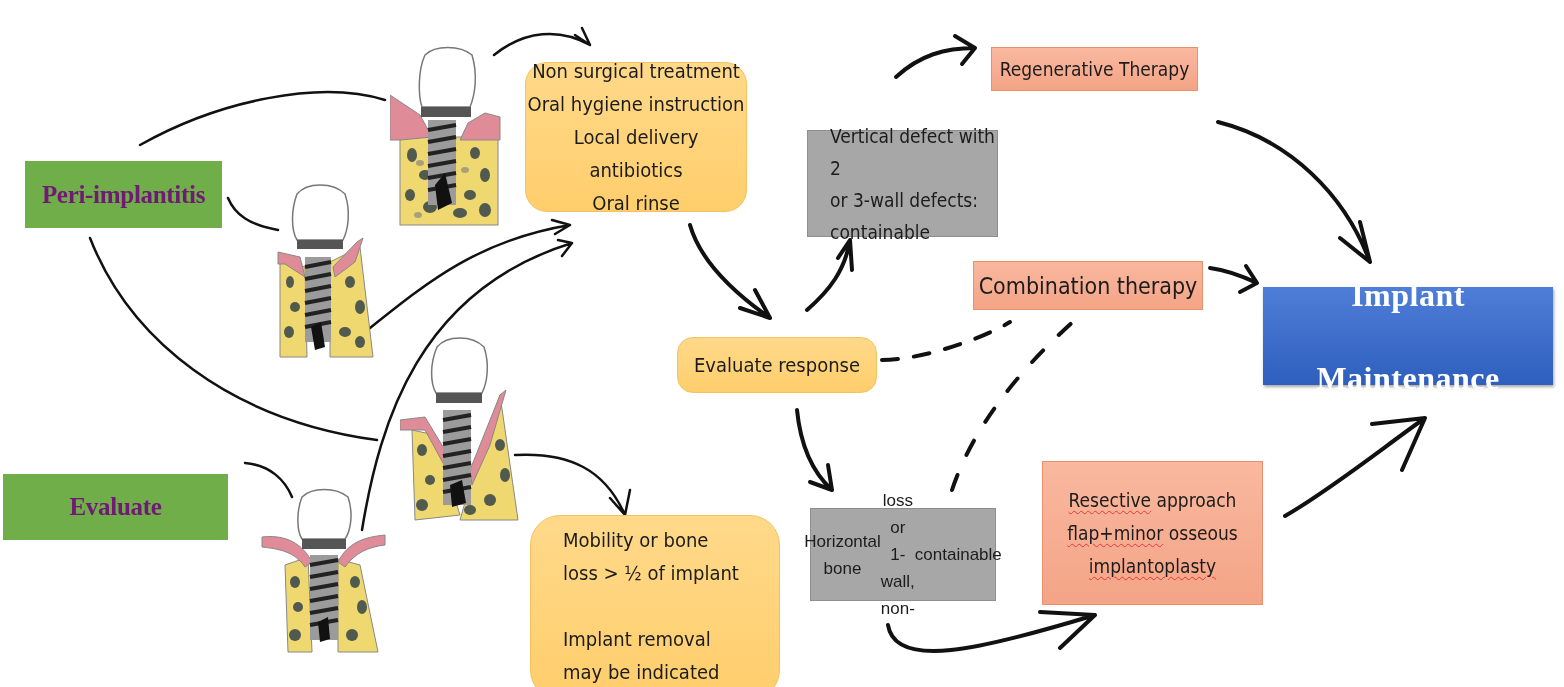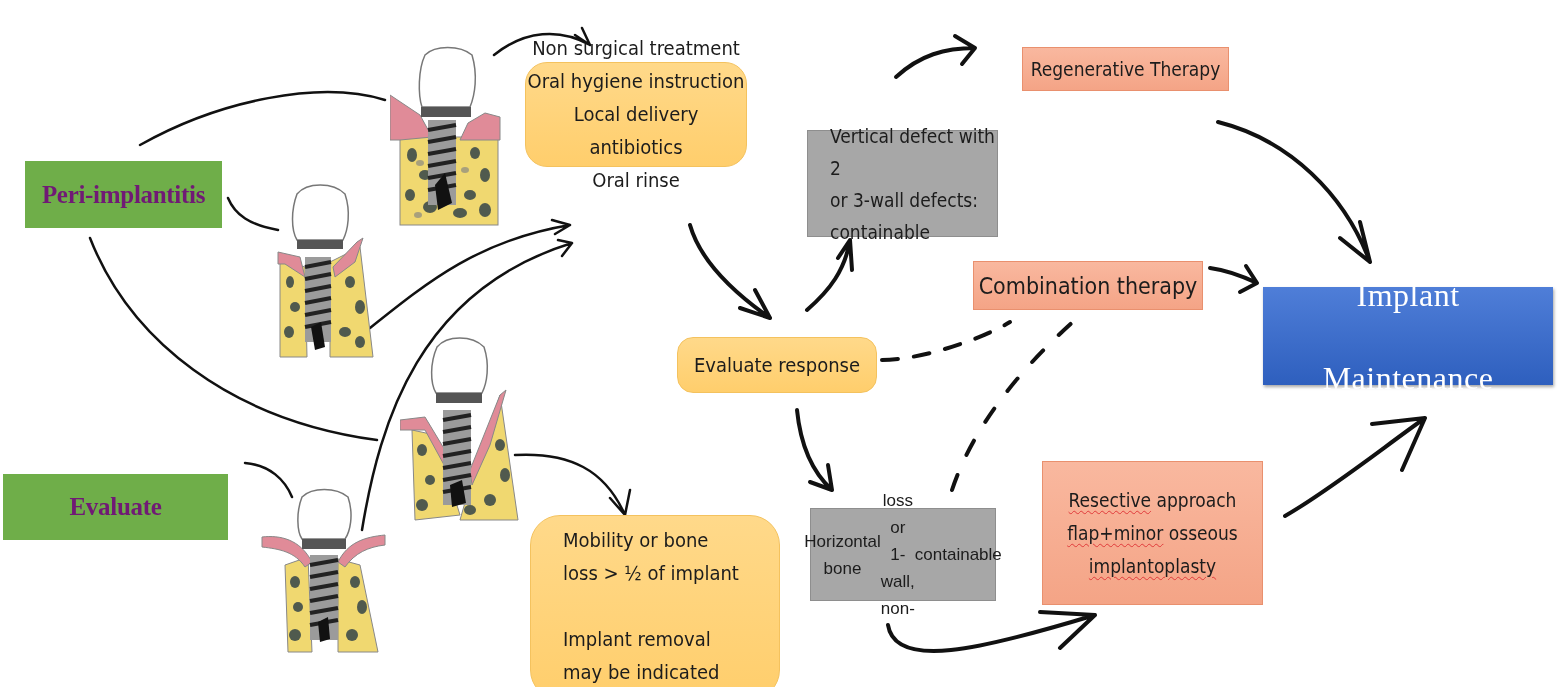--- a/index.html
+++ b/index.html
@@ -7,21 +7,21 @@
          font-family: "Liberation Sans Narrow", "Liberation Sans", sans-serif; }
   .node { position: absolute; box-sizing: border-box; display: flex; align-items: center;
           justify-content: center; text-align: center; color: #1c1c1c; }
   .cond { background: #6fae49; color: #701a75; font-family: "Liberation Serif", serif;
           font-weight: bold; font-size: 25px; letter-spacing: -0.3px; }
   .yellow { background: linear-gradient(#ffd98a, #ffce6c); border: 1px solid #f4c25e;
             border-radius: 22px; font-family: "DejaVu Sans", sans-serif; font-stretch: condensed; }
   .grey { background: #a7a7a7; border: 1px solid #8e8e8e; }
   .salmon { background: linear-gradient(#f9b89f, #f4a486); border: 1px solid #e9906e; }
   .blue { background: linear-gradient(#4f7ed8, #2e5fbe); color: #ffffff;
-          font-family: "Liberation Serif", serif; font-weight: normal; font-size: 32px;
+          font-family: "Liberation Serif", serif; font-weight: bold; font-size: 32px;
           line-height: 44px; letter-spacing: 0.5px; box-shadow: 1px 2px 3px rgba(0,0,0,0.35); gap: 39px; }
   .txt { display: block; white-space: pre-line; }
   .squig { text-decoration: underline wavy #e03a3a; text-decoration-thickness: 1px; text-underline-offset: 3px; }
   svg.arrows { position: absolute; left: 0; top: 0; width: 1564px; height: 687px; pointer-events: none; }
   svg.arrows path { fill: none; stroke: #111; stroke-linecap: round; stroke-linejoin: round; }
   .implant { position: absolute; }
 </style>
 </head>
 <body>
 
@@ -190,21 +190,21 @@
   </g>
 </svg>
 
 <div class="node cond" style="left:25px;top:161px;width:197px;height:67px;">
   <span>Peri-implantitis</span>
 </div>
 <div class="node cond" style="left:3px;top:474px;width:225px;height:66px;">
   <span>Evaluate</span>
 </div>
 
-<div class="node yellow" style="left:525px;top:62px;width:222px;height:105px;flex-direction:column;font-size:20px;line-height:33px;">
+<div class="node yellow" style="left:525px;top:62px;width:222px;height:150px;flex-direction:column;font-size:20px;line-height:33px;">
   <span class="txt">Non surgical treatment</span>
   <span class="txt">Oral hygiene instruction</span>
   <span class="txt">Local delivery antibiotics</span>
   <span class="txt">Oral rinse</span>
 </div>
 
 <div class="node yellow" style="left:677px;top:337px;width:200px;height:56px;border-radius:16px;font-size:20px;">
   <span>Evaluate response</span>
 </div>
 
@@ -221,21 +221,21 @@
   <span class="txt">or 3-wall defects:</span>
   <span class="txt">containable</span>
 </div>
 
 <div class="node grey" style="left:810px;top:508px;width:186px;height:93px;flex-direction:row;font-family:'Liberation Sans', sans-serif;font-size:17px;line-height:27px;">
   <span class="txt">Horizontal bone</span>
   <span class="txt">loss or 1-wall, non-</span>
   <span class="txt">containable</span>
 </div>
 
-<div class="node salmon" style="left:991px;top:47px;width:207px;height:44px;font-size:19px;font-family:'DejaVu Sans', sans-serif;font-stretch:condensed;margin-left:31px;">
+<div class="node salmon" style="left:991px;top:47px;width:207px;height:44px;font-size:19px;font-family:'DejaVu Sans', sans-serif;font-stretch:condensed;">
   <span>Regenerative Therapy</span>
 </div>
 
 <div class="node salmon" style="left:973px;top:261px;width:230px;height:49px;font-size:23px;font-family:'DejaVu Sans', sans-serif;font-stretch:condensed;">
   <span>Combination therapy</span>
 </div>
 
 <div class="node salmon" style="left:1042px;top:461px;width:221px;height:144px;flex-direction:column;font-size:19px;line-height:33px;font-family:'DejaVu Sans', sans-serif;font-stretch:condensed;">
   <span class="txt"><span class="squig">Resective</span><span> approach</span></span>
   <span class="txt"><span class="squig">flap+minor</span><span> osseous</span></span>

